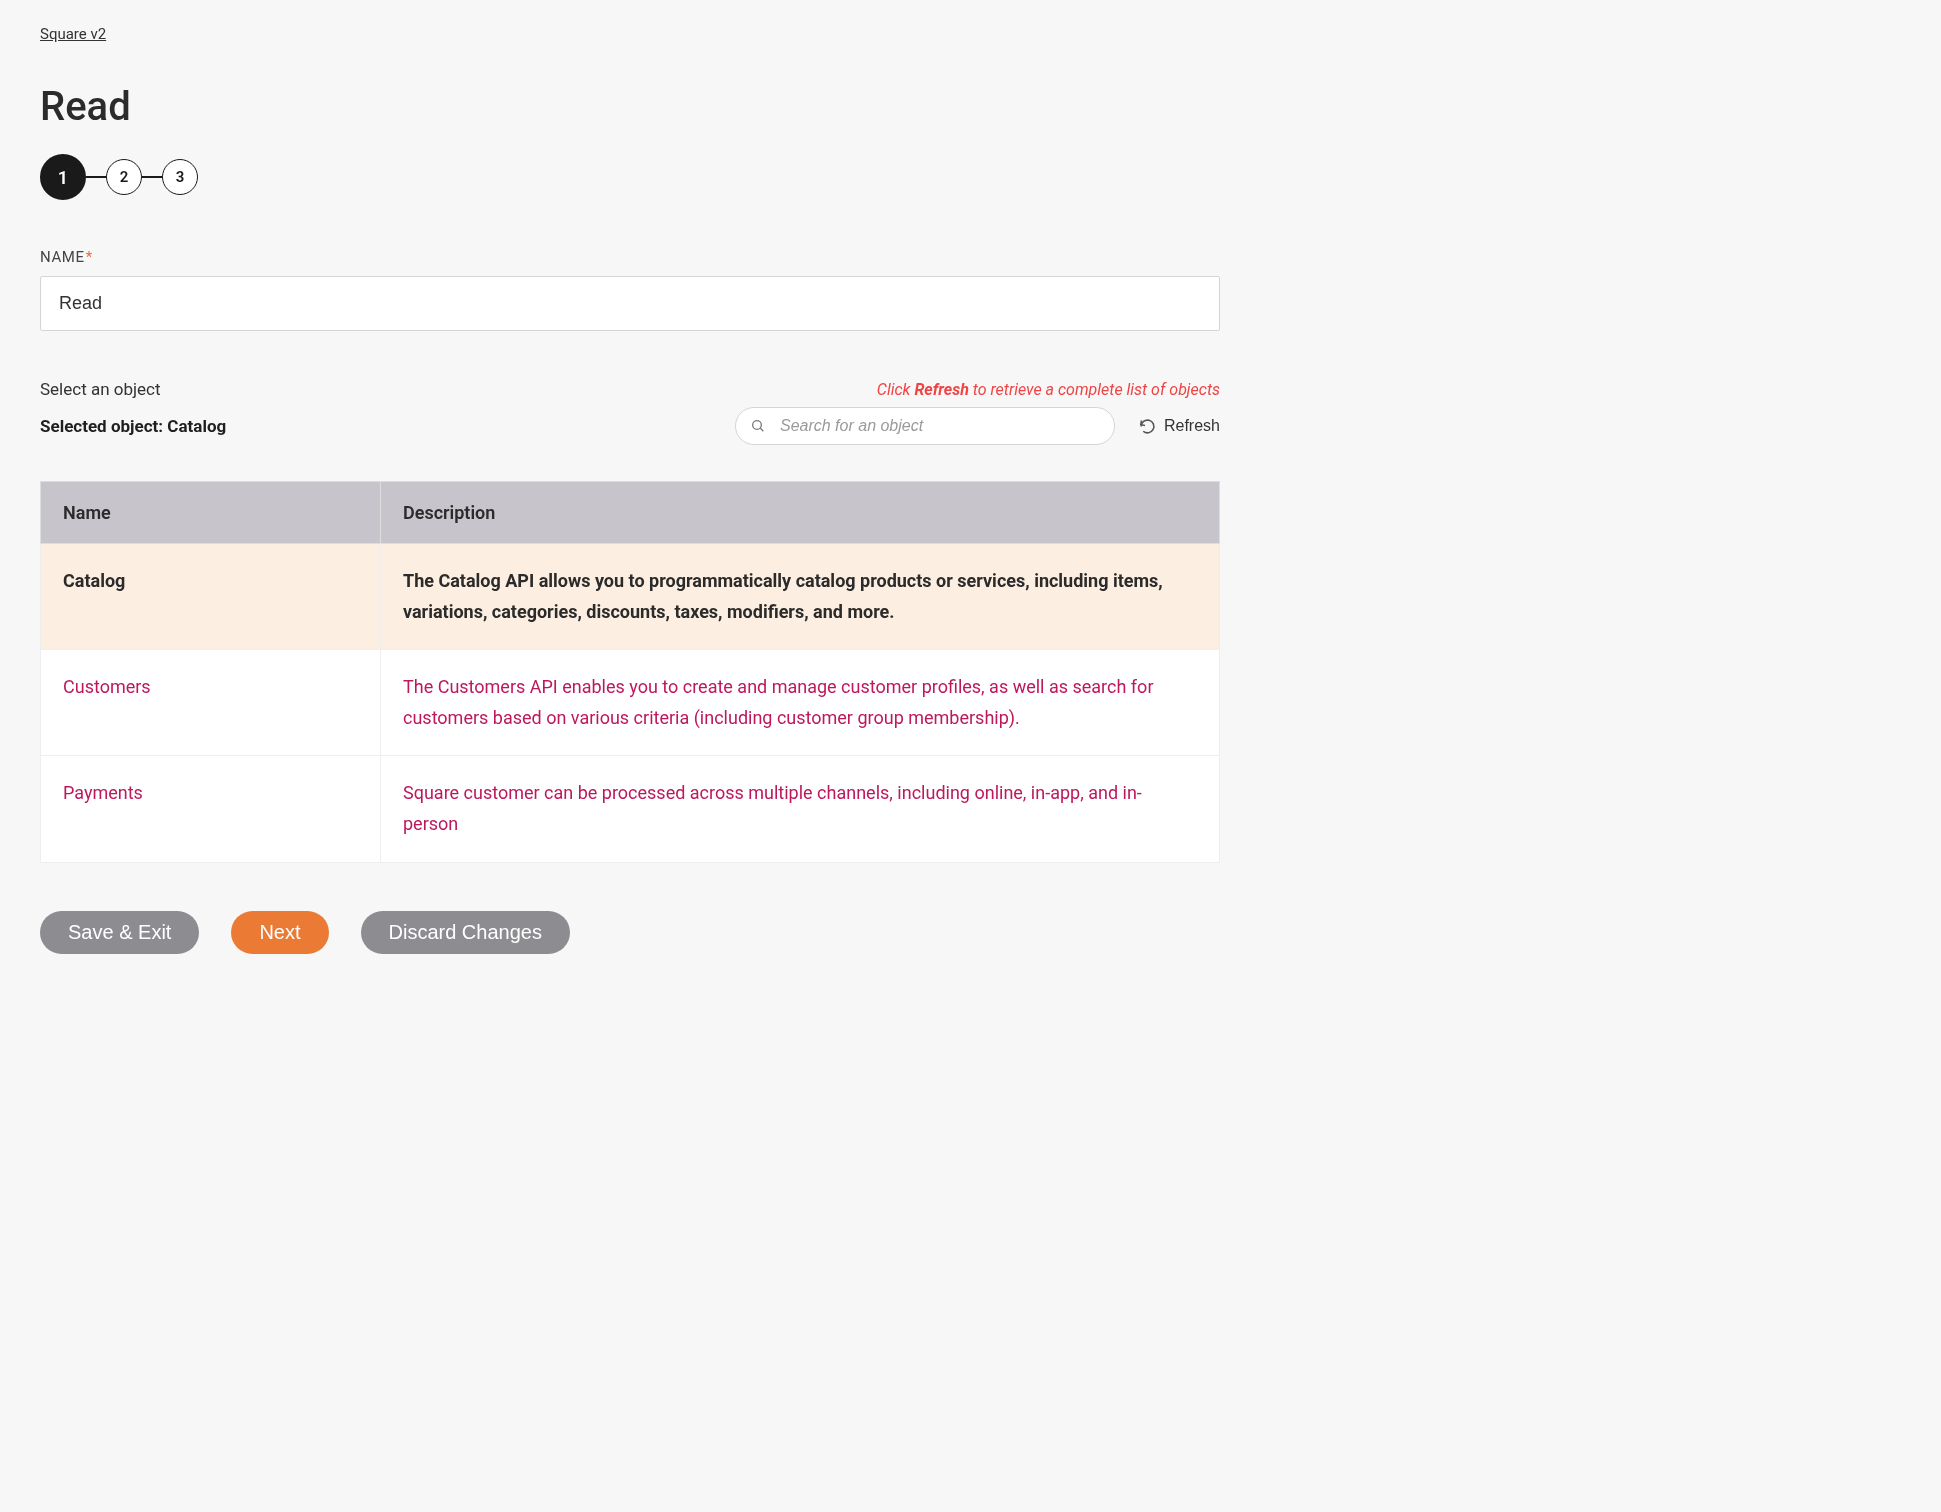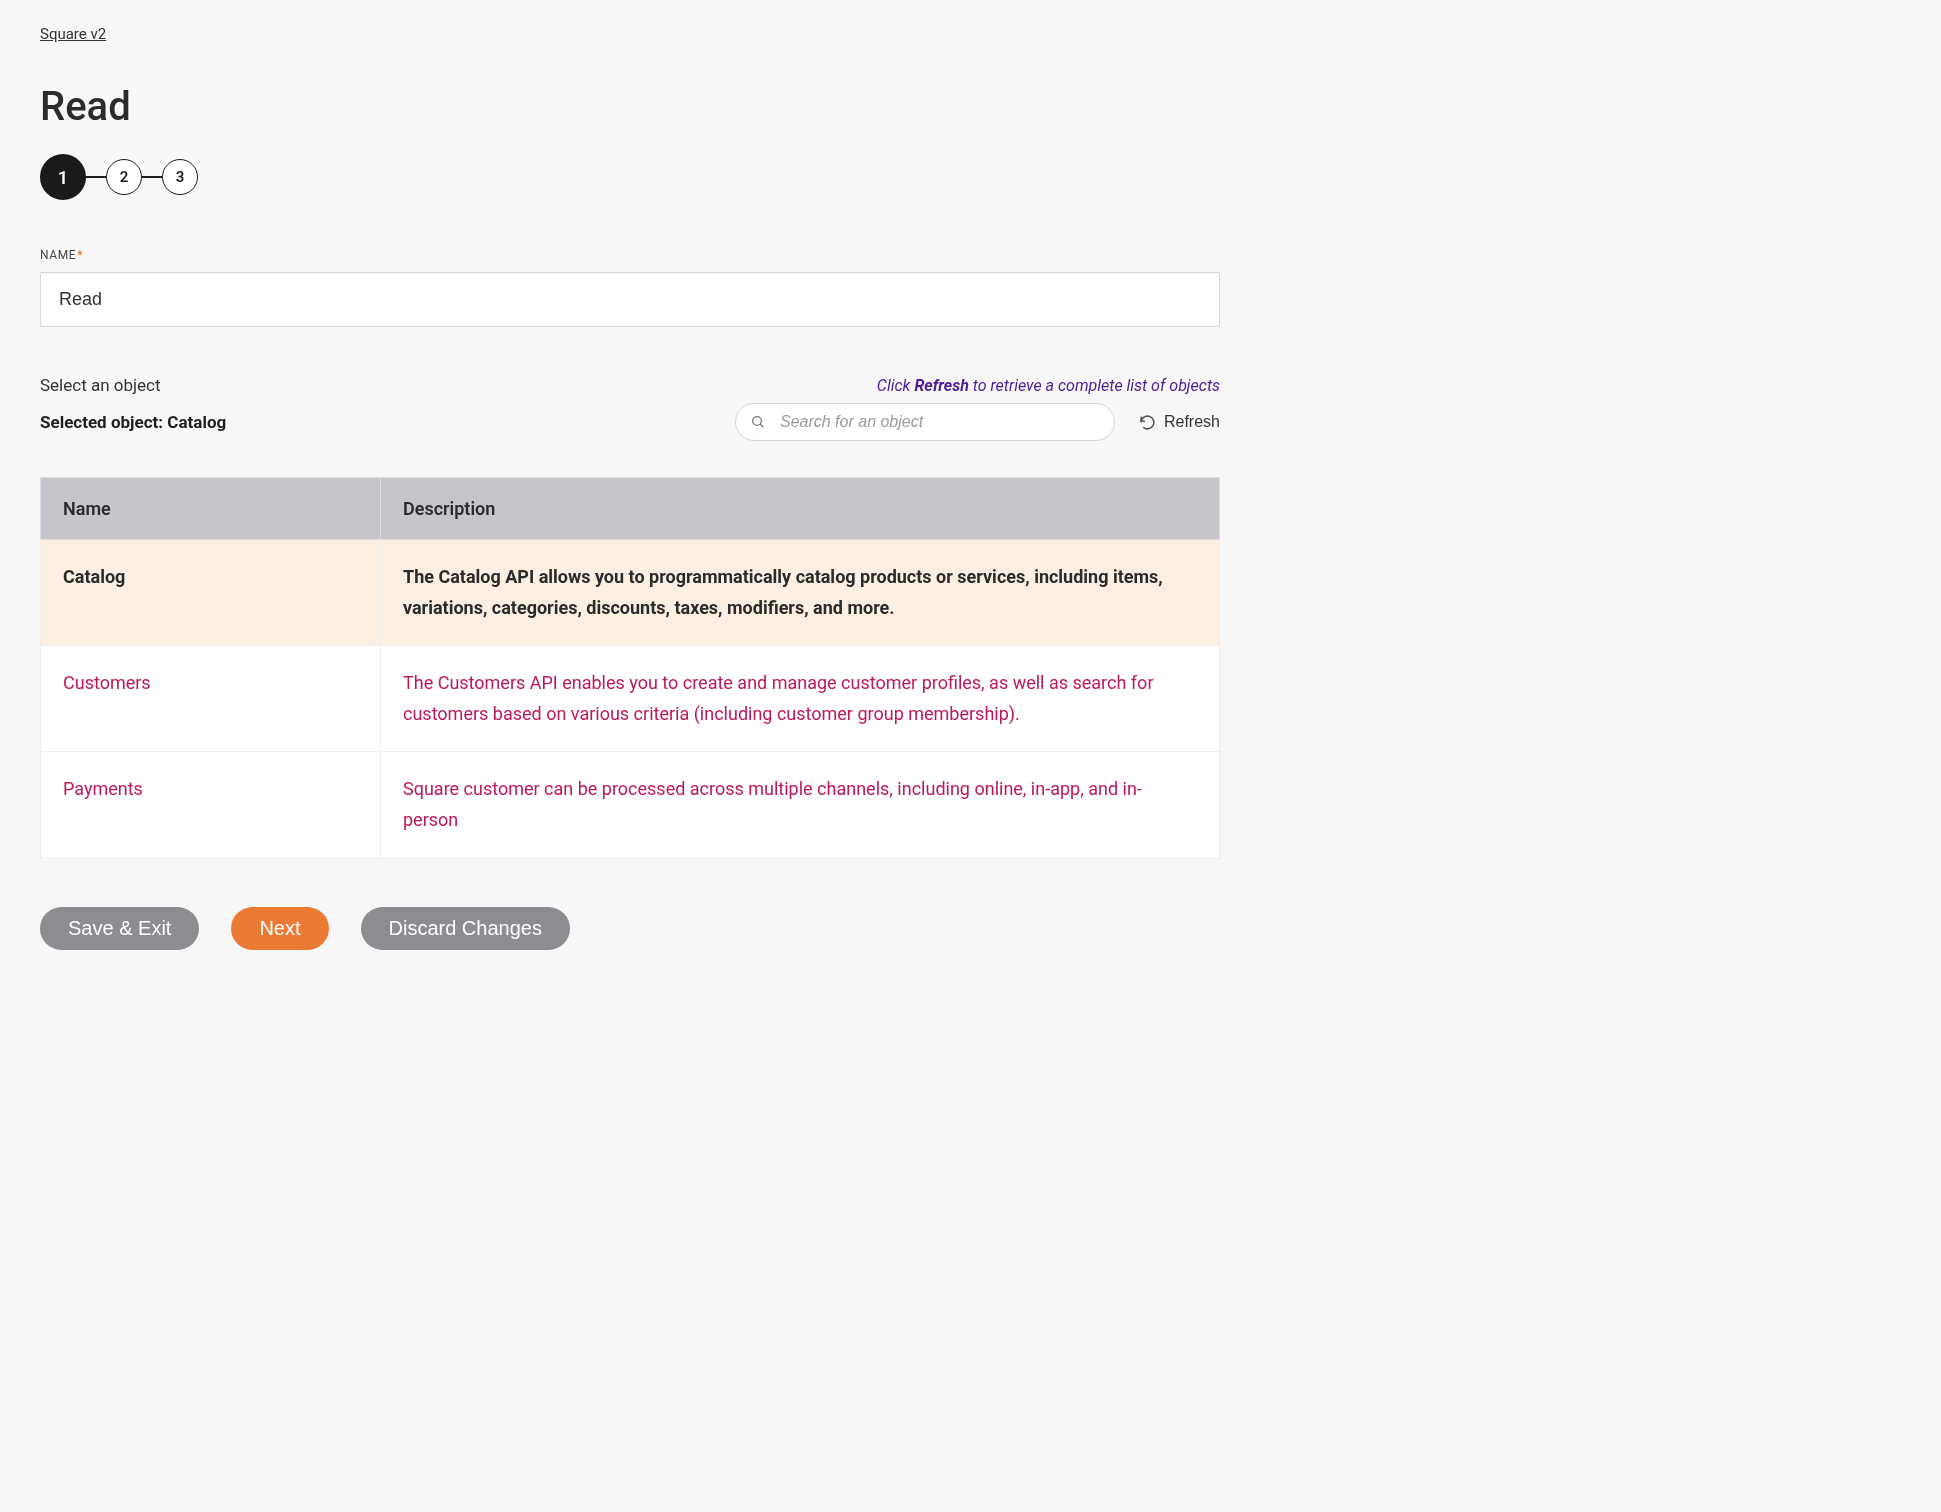--- a/index.html
+++ b/index.html
@@ -55,21 +55,21 @@
     font-size: 15px;
     border-width: 1.5px;
   }
   .step-line {
     width: 20px;
     height: 1.5px;
     background: #1a1a1a;
   }
   
   .field-label {
-    font-size: 12px;
+    font-size: 15px;
     letter-spacing: 0.6px;
     color: #444;
     text-transform: uppercase;
     margin-bottom: 10px;
   }
   .field-label .req {
     color: #e86c2f;
     margin-left: 1px;
   }
   .text-input {
@@ -101,21 +101,21 @@
     color: #333;
   }
   .selected-object {
     font-size: 17px;
     font-weight: 700;
     color: #1f1f1f;
   }
   .refresh-hint {
     font-size: 16px;
     font-style: italic;
-    color: #4c1d95;
+    color: #ef4444;
     text-align: left;
   }
   .refresh-hint b { font-weight: 700; font-style: italic; }
   
   .search-refresh-row {
     display: flex;
     justify-content: flex-end;
     align-items: center;
     gap: 24px;
     margin-top: 6px;

